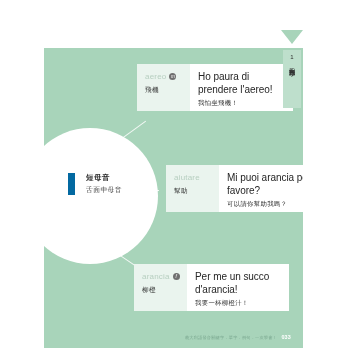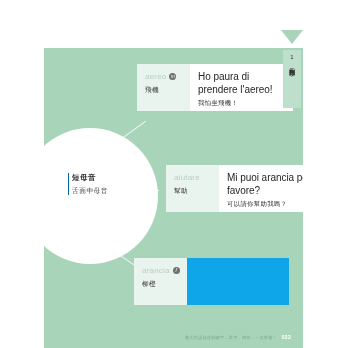--- a/index.html
+++ b/index.html
@@ -46,23 +46,24 @@
     top: 80px;
     width: 136px;
     height: 136px;
     background: #ffffff;
     border-radius: 50%;
   }
   #circle-label {
     position: absolute;
     left: 24px;
     top: 125px;
-    padding-left: 3px;
-    border-left: 1px solid #0369a1;
+    padding-left: 11px;
+    border-left: 7px solid #0369a1;
     line-height: 1.35;
+    font-family: Liberation Mono, monospace;
   }
   #circle-label .main {
     font-size: 7.5px;
     font-weight: bold;
     color: #2e2e2e;
     letter-spacing: .5px;
     white-space: nowrap;
   }
   #circle-label .sub {
     font-size: 6.8px;
@@ -130,21 +131,21 @@
   }
   .sentence-cn {
     font-size: 6.4px;
     color: #2f2f2f;
     margin-top: 3px;
     letter-spacing: .3px;
   }
 
   #card-1 { left: 93px; top: 16px;  width: 156px; height: 47px; }
   #card-2 { left: 108px; top: 117px; width: 155px; height: 47px; margin-left: 14px; }
-  #card-3 { left: 90px;  top: 210px; width: 155px; height: 47px; }
+  #card-3 { left: 90px;  top: 216px; width: 155px; height: 47px; }
 
   
   #tab {
     position: absolute;
     left: 283px;
     top: 50px;
     width: 18px;
     height: 58px;
     background: #bedfcc;
     display: flex;
@@ -244,20 +245,24 @@
     </div>
 
     <div class="card" id="card-3">
       <div class="left">
         <div class="word-row">
           <span class="word">arancia</span>
           <span class="badge">f</span>
         </div>
         <div class="word-cn">柳橙</div>
       </div>
+      <div class="right">
+        <div class="sentence">Per me un succo d'arancia!</div>
+        <div class="sentence-cn">我要一杯柳橙汁！</div>
+      </div>
     </div>
 
     <div id="footer">
       <span>義大利語發音關鍵字．單字．例句．一次學會！</span>
       <span class="pageno">033</span>
     </div>
 
   </div>
 
   <div id="triangle"></div>

